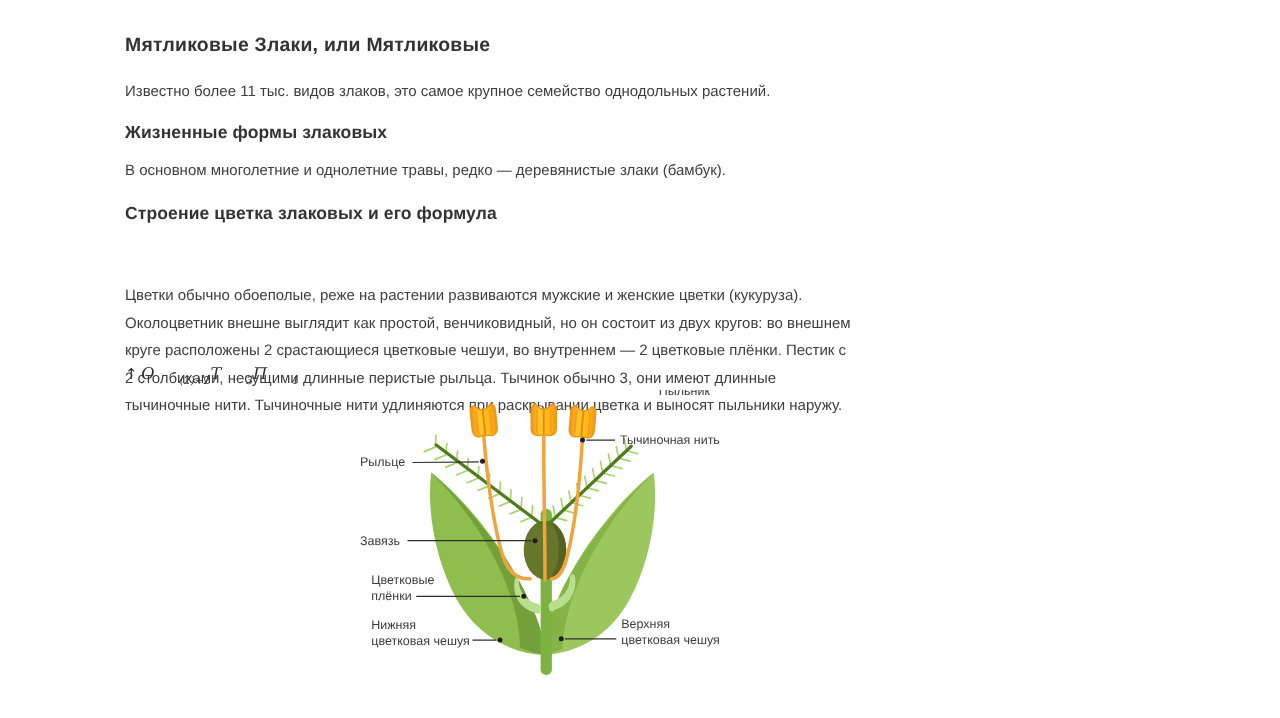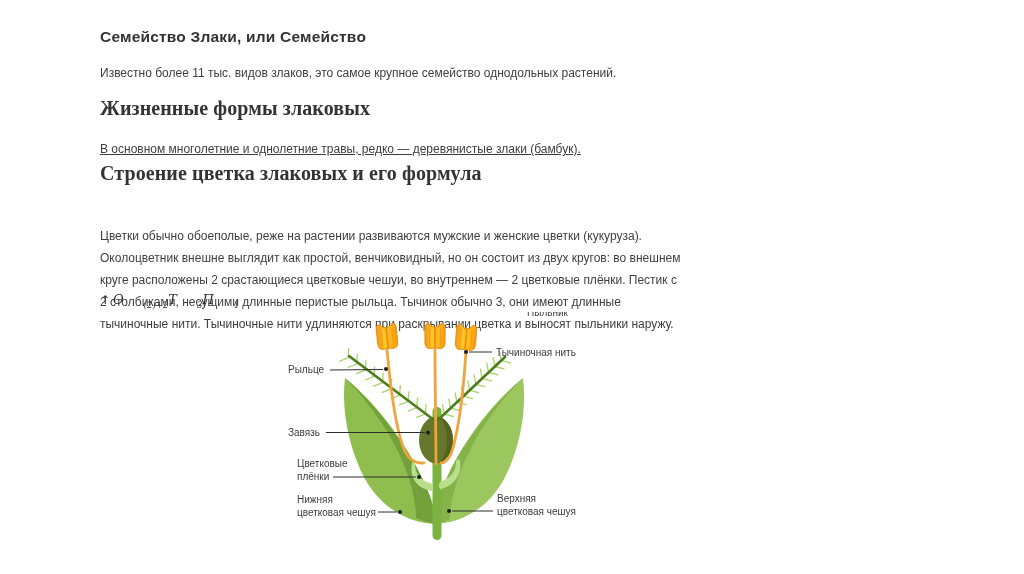--- a/index.html
+++ b/index.html
@@ -5,47 +5,47 @@
   html,body{margin:0;padding:0;}
   body{
     width:1024px;height:574px;overflow:hidden;position:relative;
     background:#ffffff;
     font-family:"Liberation Sans", sans-serif;
     color:#3e3e3e;
   }
   .abs{position:absolute;}
   h1,h2{margin:0;color:#333333;font-weight:bold;}
   h1{font-size:15.5px;letter-spacing:.2px;}
-  h2{font-size:20px;letter-spacing:.1px;font-family:Liberation Serif, serif;}
+  h2{font-size:14px;letter-spacing:.1px;}
   p{margin:0;font-size:12px;line-height:22px;color:#3e3e3e;}
   .title{left:100px;top:28px;}
   .intro{left:100px;top:62px;}
   .h-life{left:100px;top:97px;}
-  .p-life{left:100px;top:138px;text-decoration:underline;}
+  .p-life{left:100px;top:125px;}
   .h-structure{left:100px;top:162px;text-align:center;}
   .p-structure{left:100px;top:185px;width:582px;margin-top:40px;}
   .formula{
     left:100px;top:292px;font-size:13px;color:#2f2f2f;
     font-family:"DejaVu Serif", serif;font-style:italic;
   }
   .formula .arrow{font-style:normal;font-family:"DejaVu Sans", sans-serif;font-size:12px;margin-right:3px;}
   .formula sub{font-size:8.5px;font-style:italic;padding-left:20px;}
   .diagram{
     left:283px;top:312px;width:335px;height:240px;overflow:hidden;
   }
   .diagram svg{display:block;}
   .diagram text{
     font-family:"Liberation Sans", sans-serif;
     font-size:10px;fill:#3c3c3c;
   }
 </style>
 </head>
 <body>
 
-<h1 class="abs title">Семейство Злаки, или Семейство</h1>
+<h1 class="abs title">Мятликовые Злаки, или Мятликовые</h1>
 
 <p class="abs intro">Известно более 11 тыс. видов злаков, это самое крупное семейство однодольных растений.</p>
 
 <h2 class="abs h-life">Жизненные формы злаковых</h2>
 <p class="abs p-life">В основном многолетние и однолетние травы, редко — деревянистые злаки (бамбук).</p>
 
 <h2 class="abs h-structure">Строение цветка злаковых и его формула</h2>
 <p class="abs p-structure">Цветки обычно обоеполые, реже на растении развиваются мужские и женские цветки (кукуруза). Околоцветник внешне выглядит как простой, венчиковидный, но он состоит из двух кругов: во внешнем круге расположены 2 срастающиеся цветковые чешуи, во внутреннем — 2 цветковые плёнки. Пестик с 2 столбиками, несущими длинные перистые рыльца. Тычинок обычно 3, они имеют длинные тычиночные нити. Тычиночные нити удлиняются при раскрывании цветка и выносят пыльники наружу.</p>
 
 <div class="abs formula"><span class="arrow">↑</span><span>O</span><sub>(2)+2</sub><span>T</span><sub>3</sub><span>П</span><sub>1</sub></div>

